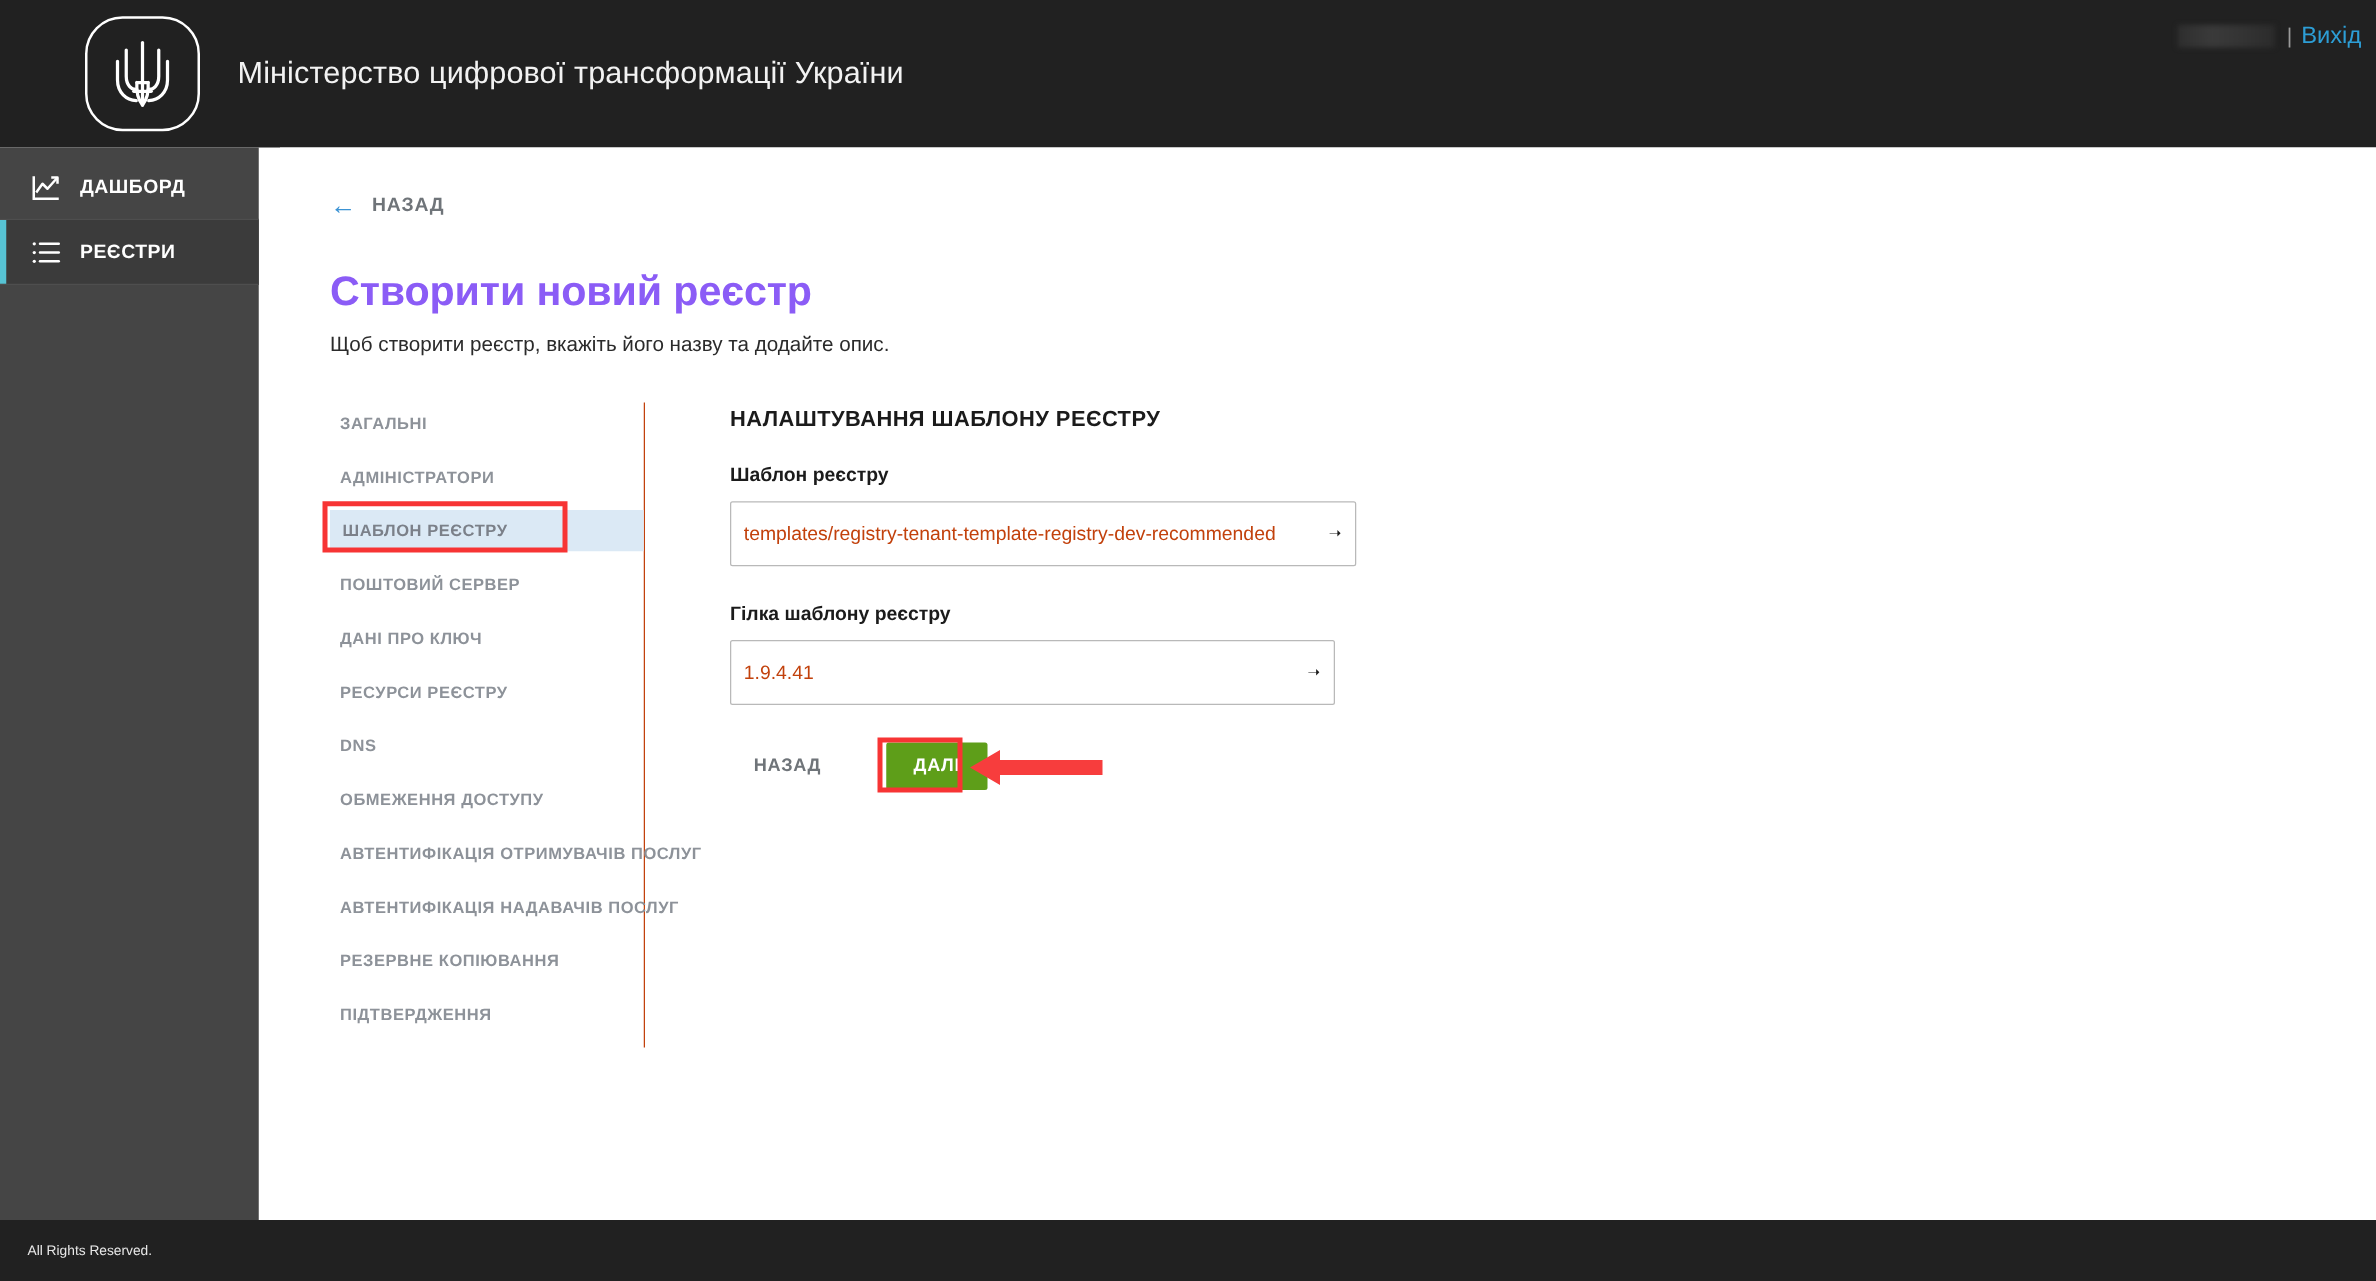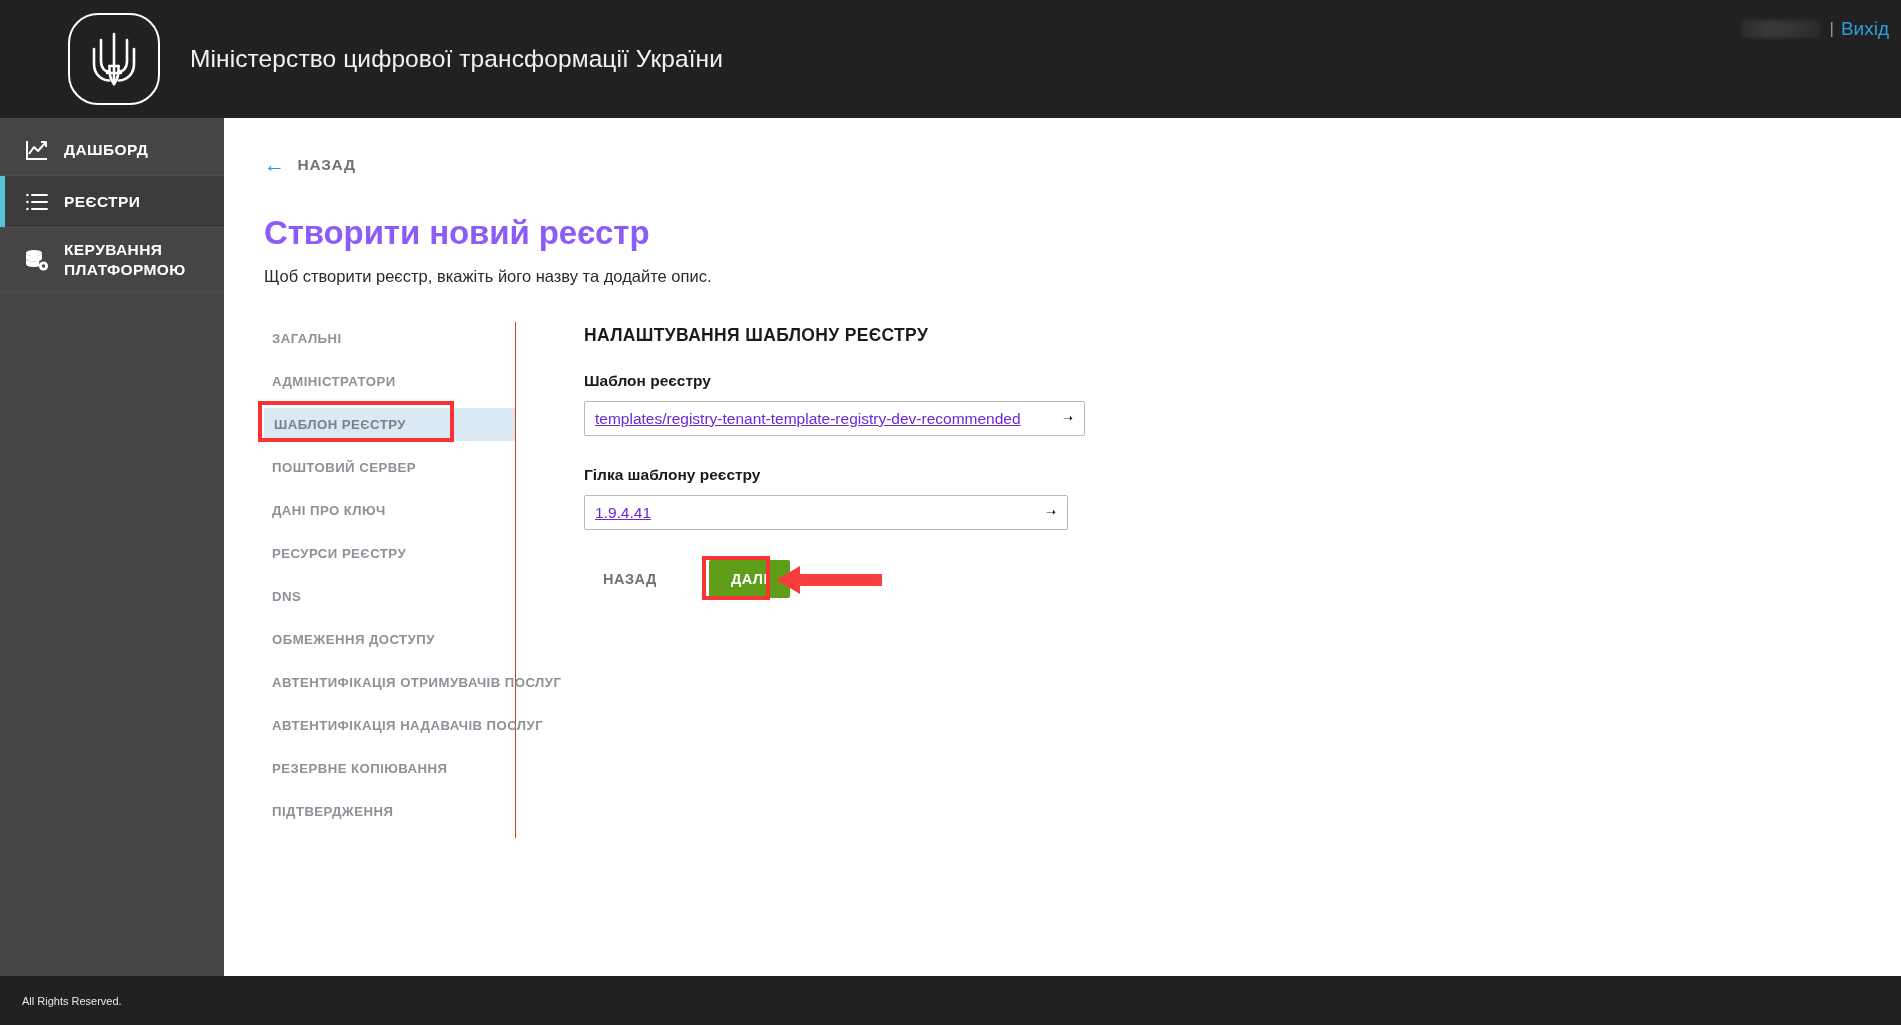--- a/index.html
+++ b/index.html
@@ -51,21 +51,21 @@
     margin-right: 9px;
   }
   .sep { color: #9a9a9a; font-size: 17px; margin-right: 7px; }
   .logout-link {
     color: #2d9ed6; text-decoration: none; font-size: 19px;
   }
 
   
   .sidebar {
     position: absolute; left: 0; top: 118px;
-    width: 224px; height: 858px;
+    width: 207px; height: 858px;
     background: #454545;
     padding-top: 6px;
   }
   .nav-item {
     position: relative;
     display: flex; align-items: center;
     min-height: 52px;
     padding: 12px 10px 12px 24px;
     color: #ffffff;
     font-size: 15.5px;
@@ -173,30 +173,29 @@
     margin: 0 0 26px 0;
   }
   .field-label {
     font-size: 15.5px; font-weight: bold;
     color: #1b1b1b;
     margin-bottom: 11px;
   }
   .select-wrap { position: relative; margin-bottom: 30px; }
   select.styled {
     appearance: none; -webkit-appearance: none;
-    width: 501px; height: 35px;
+    width: 501px; height: 52px;
     padding: 4px 30px 4px 10px;
     font-family: "Liberation Sans", sans-serif;
     font-size: 15.5px;
-    color: #6d28d9;
+    color: #c2410c;
     background: #ffffff;
     border: 1px solid #b9b9b9;
     border-radius: 2px;
     outline: none;
-    text-decoration: underline;
   }
   select.narrow { width: 484px; }
   .chev {
     position: absolute; right: 12px; top: 50%;
     transform: translateY(-55%);
     pointer-events: none;
     color: #1b1b1b; font-size: 12px;
   }
   select.narrow + .chev { right: 29px; }
 
@@ -283,32 +282,20 @@
             <path d="M7 10 L22 10"></path>
             <path d="M7 17 L22 17"></path>
           <circle cx="2.4" cy="3" r="1.3" fill="#ffffff" stroke="none"></circle>
           <circle cx="2.4" cy="10" r="1.3" fill="#ffffff" stroke="none"></circle>
           <circle cx="2.4" cy="17" r="1.3" fill="#ffffff" stroke="none"></circle>
         </svg>
       </span>
       <span class="nav-label">РЕЄСТРИ</span>
     </a>
 
-    <a class="nav-item" href="#">
-      <span class="nav-icon">
-        <svg width="26" height="24" viewBox="0 0 26 24" fill="#ffffff">
-          <ellipse cx="10" cy="5" rx="8" ry="3.1"></ellipse>
-          <path d="M2 5 L2 10.5 C2 12.2 5.6 13.6 10 13.6 C14.4 13.6 18 12.2 18 10.5 L18 5 C18 6.7 14.4 8.1 10 8.1 C5.6 8.1 2 6.7 2 5 Z"></path>
-          <path d="M2 11.5 L2 16 C2 17.7 5.6 19.1 10 19.1 C12 19.1 13.8 18.8 15.2 18.3 L15.2 12.6 C13.8 13.1 12 13.4 10 13.4 C5.6 13.4 2 12.2 2 11.5 Z"></path>
-          <circle cx="19.5" cy="18" r="4.6"></circle>
-          <circle cx="19.5" cy="18" r="1.7" fill="#454545"></circle>
-        </svg>
-      </span>
-      <span class="nav-label">КЕРУВАННЯ ПЛАТФОРМОЮ</span>
-    </a>
   </div>
 
   <div class="content">
 
     <a class="back-link" href="#">
       <span class="back-arrow">←</span>
       <span>НАЗАД</span>
     </a>
 
     <h1 class="page-title">Створити новий реєстр</h1>

